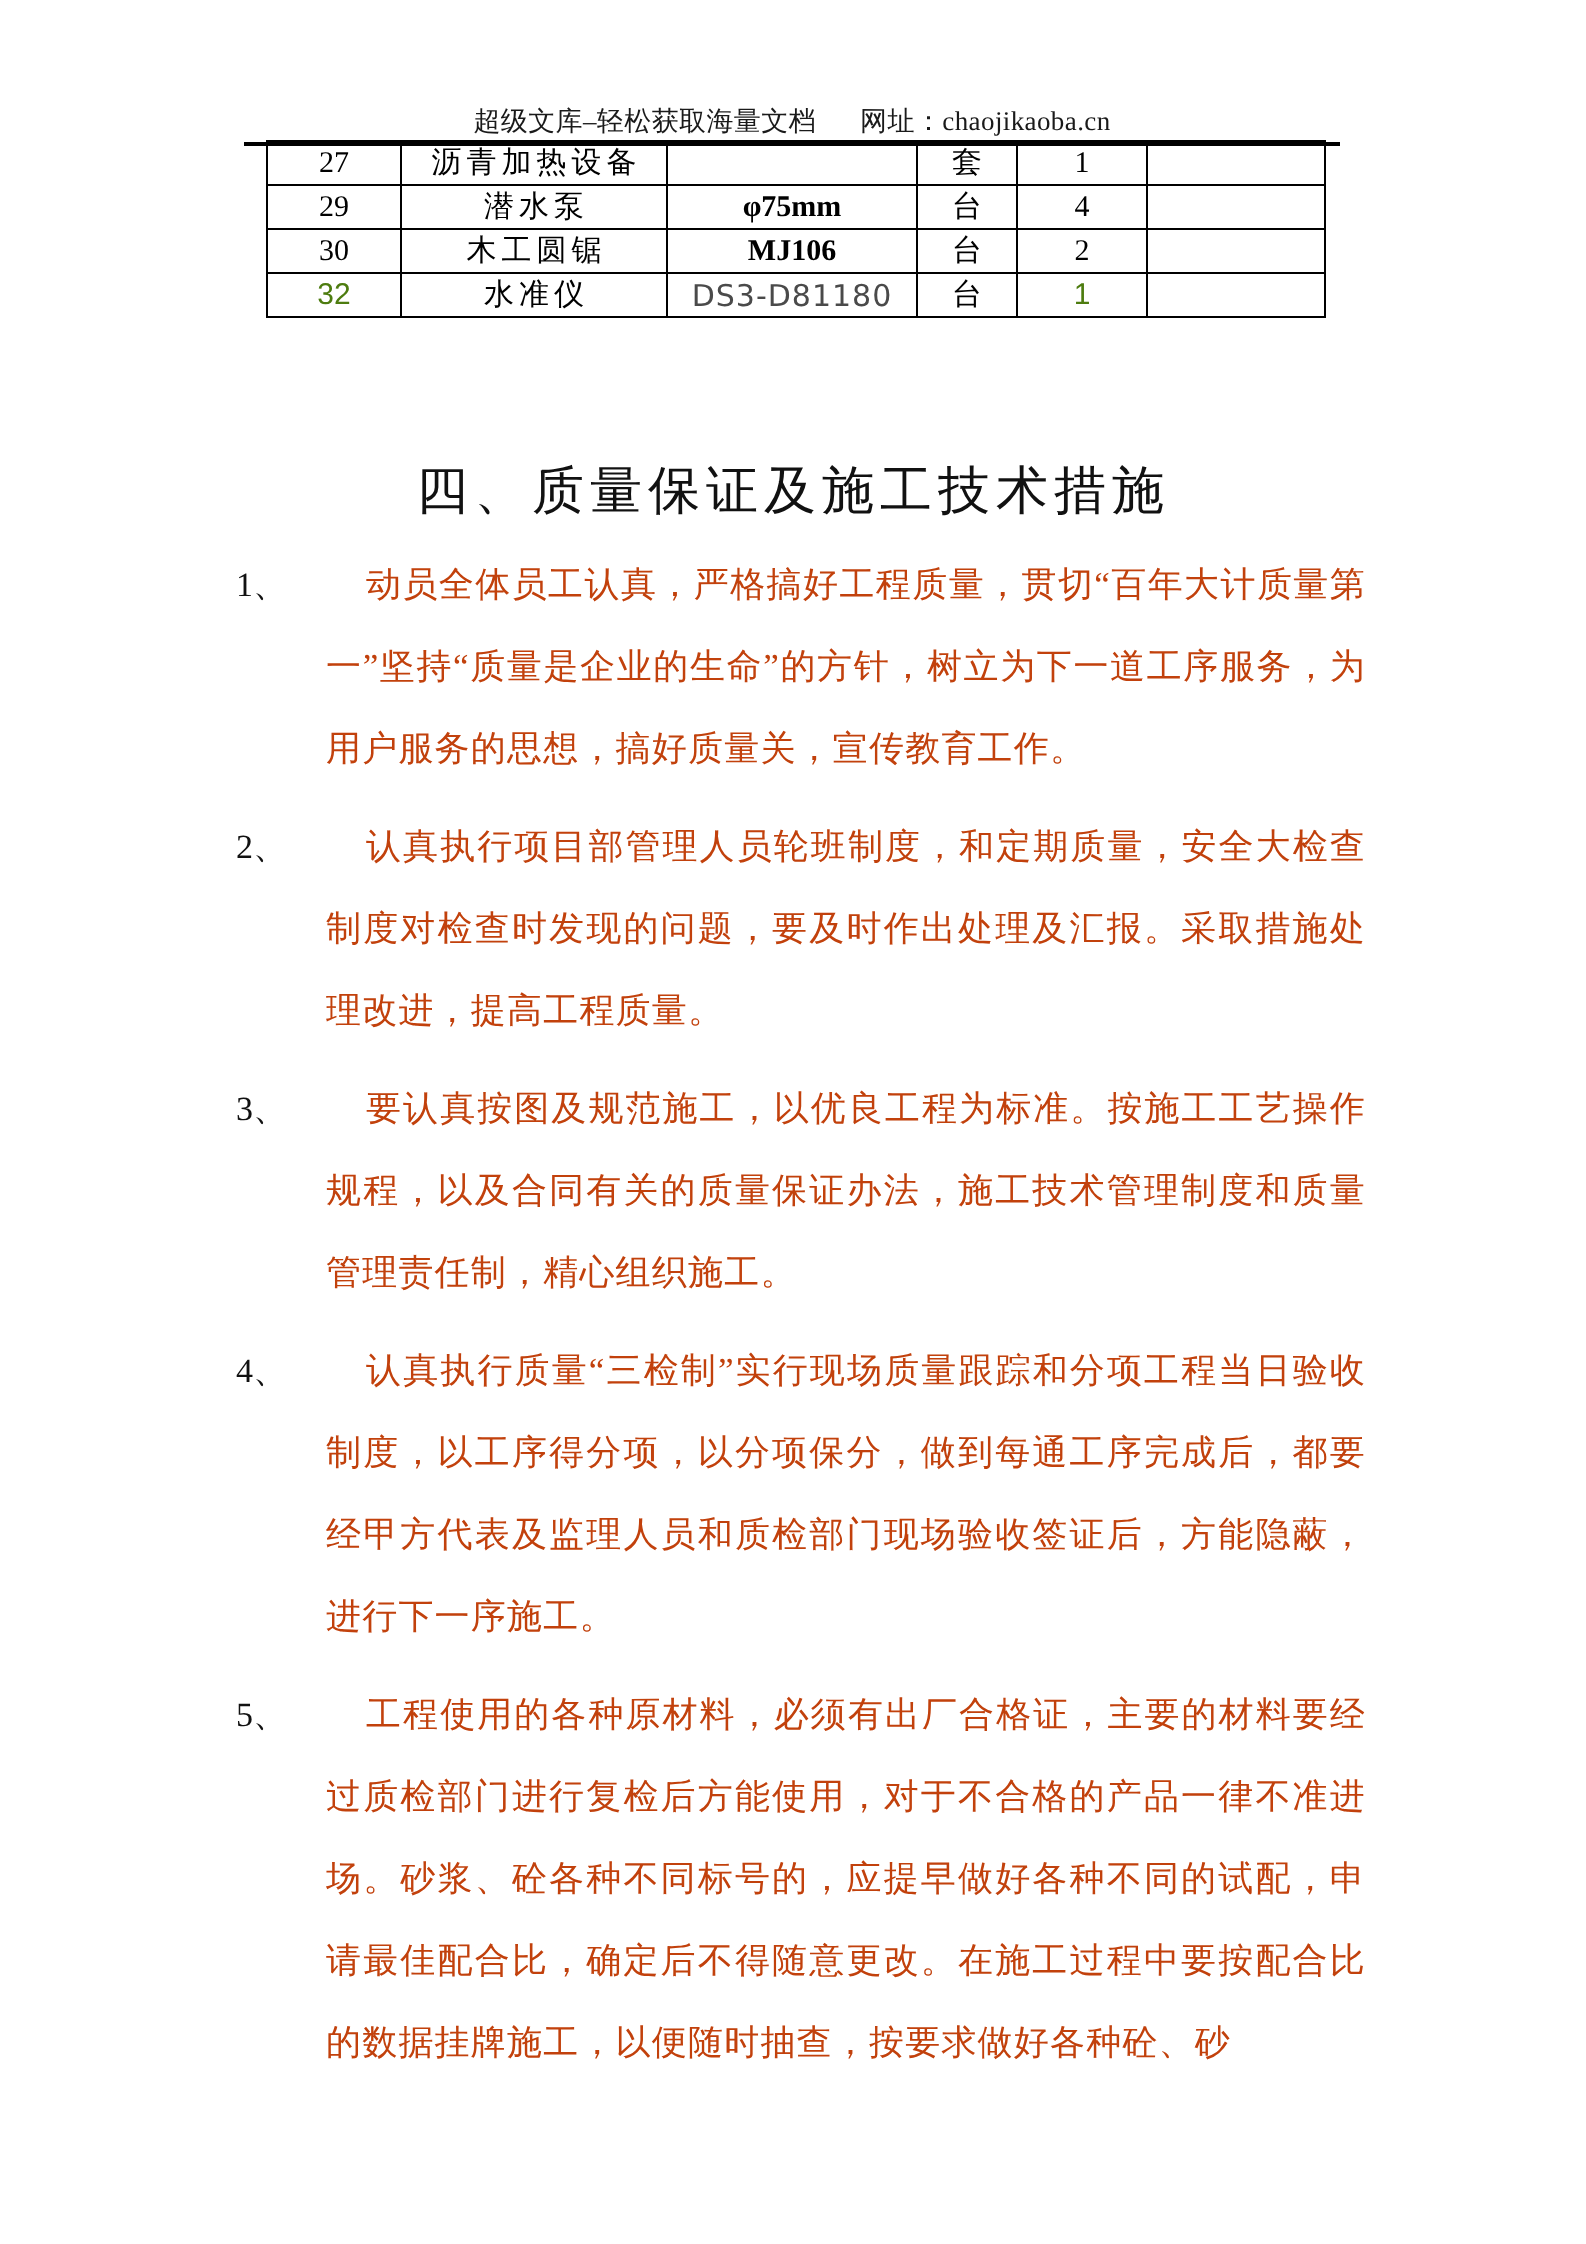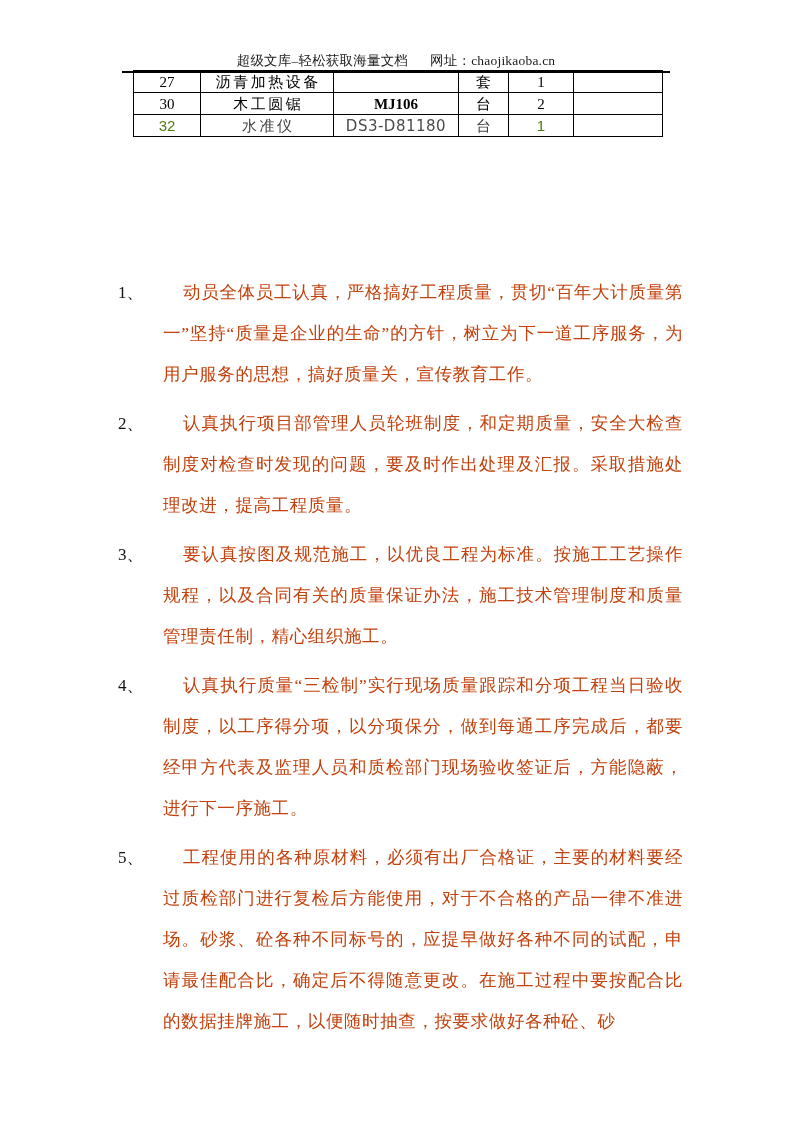--- a/index.html
+++ b/index.html
@@ -105,21 +105,21 @@
     font-family: "Liberation Serif", "DejaVu Serif", serif;
   }
   td.num-light {
     font-family: Liberation Sans, sans-serif;
     color: #4d7c0f;
   }
   td.unit {
     font-family: "Liberation Serif", "DejaVu Serif", serif;
   }
   td.unit-light {
-    color: #404040;
+    color: #000000;
     margin-left: 28px;
   }
   td.remark { }
 
   .phi {
     font-family: "DejaVu Sans", sans-serif;
     font-size: 13px;
     font-weight: bold;
   }
 
@@ -197,39 +197,48 @@
       <tbody>
         <tr>
           <td class="num">27</td>
           <td class="cn">沥青加热设备</td>
           <td class="latin"></td>
           <td class="unit">套</td>
           <td class="num">1</td>
           <td class="remark"></td>
         </tr>
         <tr>
+          <td class="num">29</td>
+          <td class="cn">潜水泵</td>
+          <td class="latin phi">φ75mm</td>
+          <td class="unit">台</td>
+          <td class="num">4</td>
+          <td class="remark"></td>
+        </tr>
+        <tr>
           <td class="num">30</td>
           <td class="cn">木工圆锯</td>
           <td class="latin">MJ106</td>
           <td class="unit">台</td>
           <td class="num">2</td>
           <td class="remark"></td>
         </tr>
         <tr>
           <td class="num num-light">32</td>
           <td class="cn unit-light">水准仪</td>
           <td class="latin-light">DS3-D81180</td>
           <td class="unit unit-light">台</td>
           <td class="num num-light">1</td>
           <td class="remark"></td>
         </tr>
       </tbody>
     </table>
   </div>
 
+  <div class="section-title">四、质量保证及施工技术措施</div>
 
   <div class="body-list">
 
     <div class="para">
       <span class="para-num">1、</span>
       <div class="para-text">动员全体员工认真，严格搞好工程质量，贯切“百年大计质量第一”坚持“质量是企业的生命”的方针，树立为下一道工序服务，为用户服务的思想，搞好质量关，宣传教育工作。</div>
     </div>
 
     <div class="para">
       <span class="para-num">2、</span>

